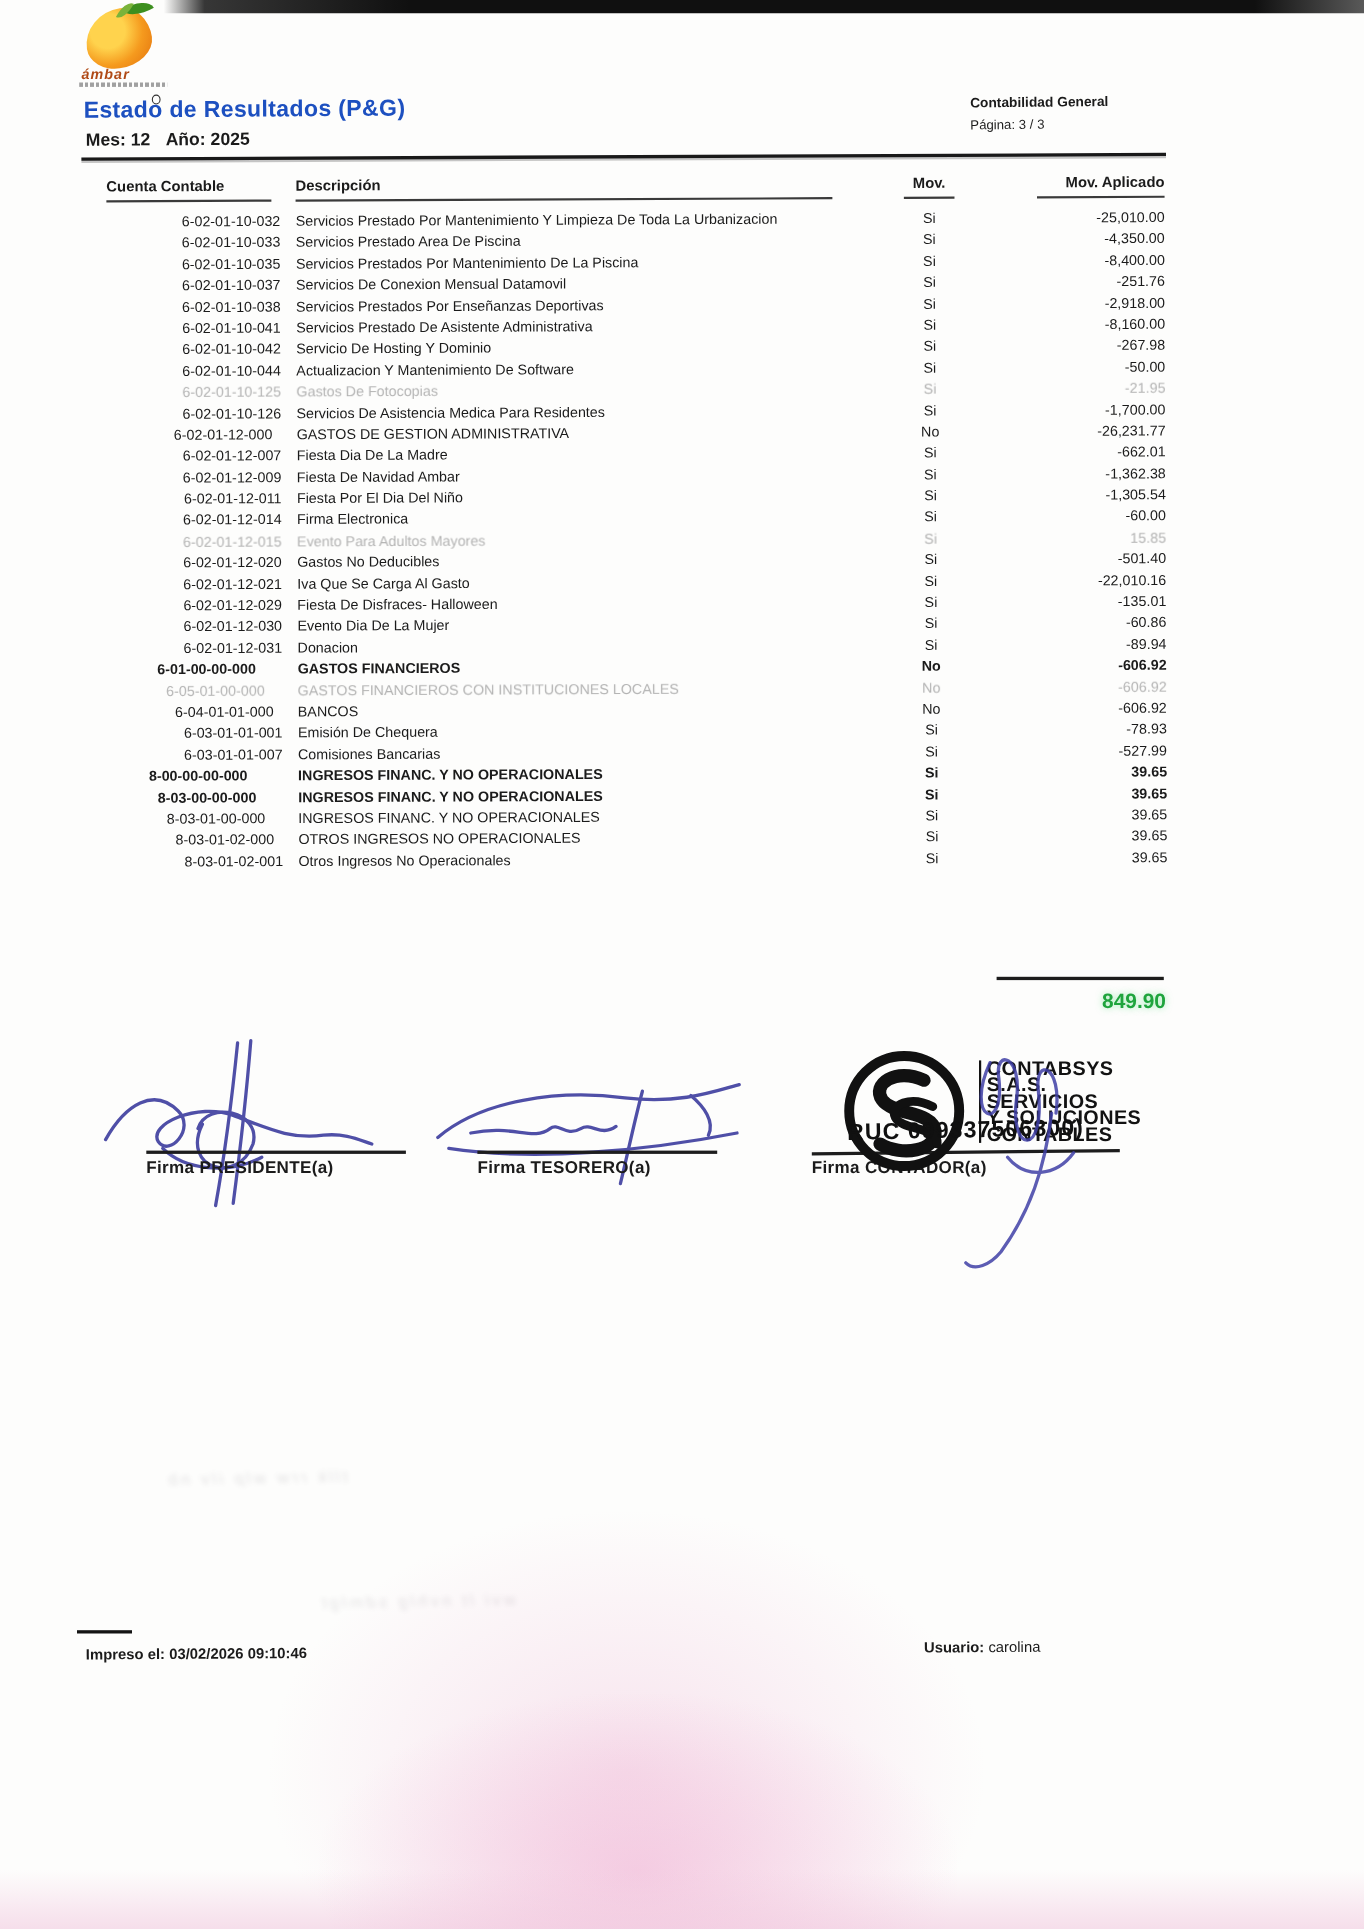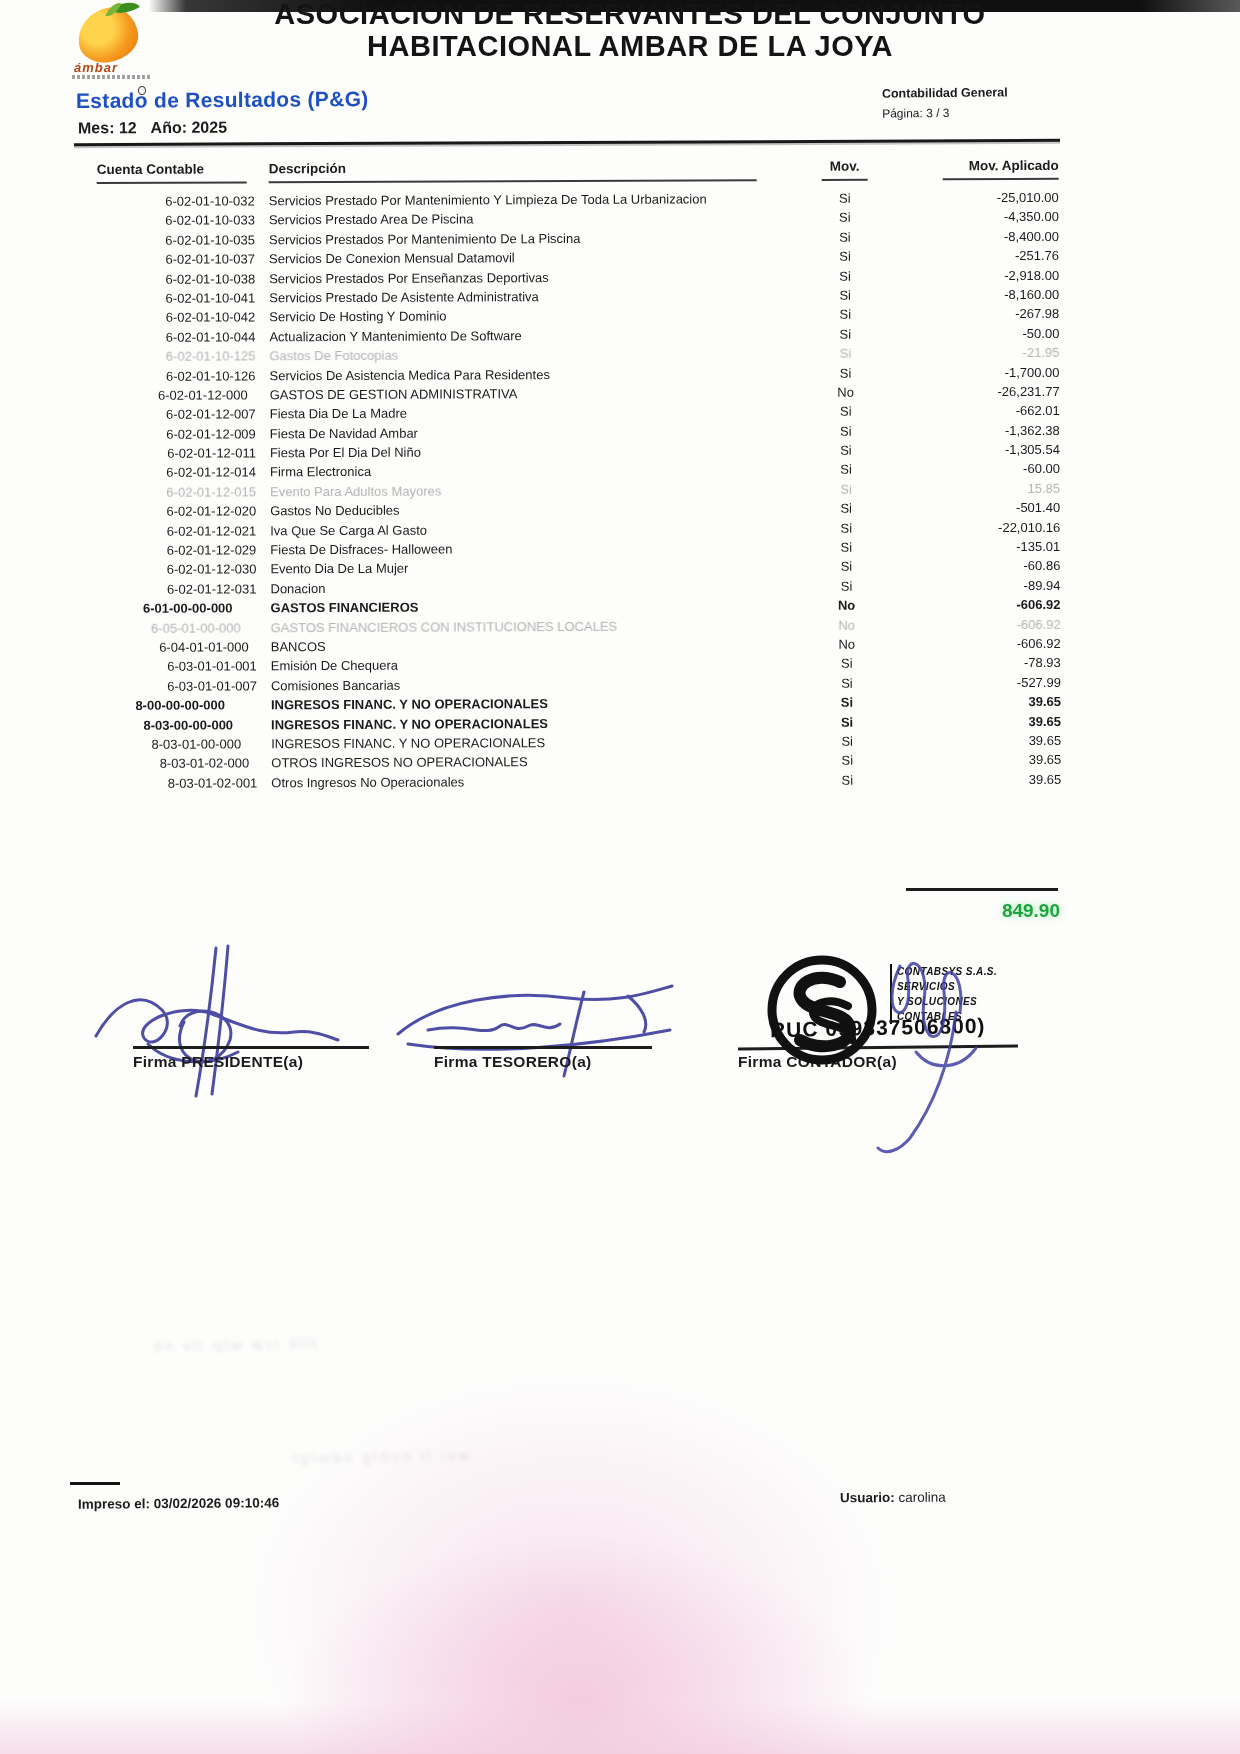--- a/index.html
+++ b/index.html
@@ -73,22 +73,22 @@
   .sig-rule{position:absolute;height:3px;background:#1d1d1d;top:1046px;}
   .r1{left:133px;width:236px;}
   .r2{left:434px;width:218px;}
   .r3{left:738px;width:280px;transform:rotate(-.6deg);}
   .sig-label{position:absolute;top:1053px;font-weight:700;font-size:15.5px;text-align:left;letter-spacing:.3px;}
   .l1{left:133px;width:236px;}
   .l2{left:434px;width:218px;}
   .l3{left:738px;width:280px;}
   
   .stamp{position:absolute;left:762px;top:952px;width:300px;height:120px;color:#121212;}
-  .stamp-text{position:absolute;left:128px;top:12px;font-size:10px;font-weight:700;
-    line-height:15px;letter-spacing:.4px;border-left:2px solid #121212;padding-left:5px;font-style:italic;}
+  .stamp-text{position:absolute;left:128px;top:12px;font-size:18px;font-weight:700;
+    line-height:15px;letter-spacing:.4px;border-left:2px solid #121212;padding-left:5px;}
   .stamp-ruc{position:absolute;left:770px;top:1016px;font-size:21px;font-weight:700;
     letter-spacing:1px;transform:rotate(-1.2deg);color:#101010;white-space:nowrap;}
   
   .footer-rule{position:absolute;left:70px;top:1482px;width:50px;height:3px;background:#141414;}
   .printed{position:absolute;left:78px;top:1496px;font-size:13.5px;font-weight:700;transform:rotate(-.4deg);}
   .user{position:absolute;left:840px;top:1490px;font-size:13.5px;transform:rotate(-.4deg);}
   .user b{font-weight:700;}
 </style>
 </head>
 <body>
@@ -100,24 +100,20 @@
   <div class="logo">
     <div class="mango">
       <div class="leaf"></div>
       <div class="leaf2"></div>
     </div>
     <div class="logo-word">ámbar</div>
     <div class="logo-tag"></div>
   </div>
   <div class="dot-artifact"></div>
 
-  <div class="org">
-    <span class="cut">ASOCIACION DE RESERVANTES DEL CONJUNTO</span>
-    <span>HABITACIONAL AMBAR DE LA JOYA</span>
-  </div>
 
   <div class="report-title">Estado de Resultados (P&amp;G)</div>
   <div class="mes-line">
     <span>Mes: 12</span>
     <span>Año: 2025</span>
   </div>
   <div class="meta">
     <div>Contabilidad General</div>
     <div class="pg">Página: 3  /  3</div>
   </div>

